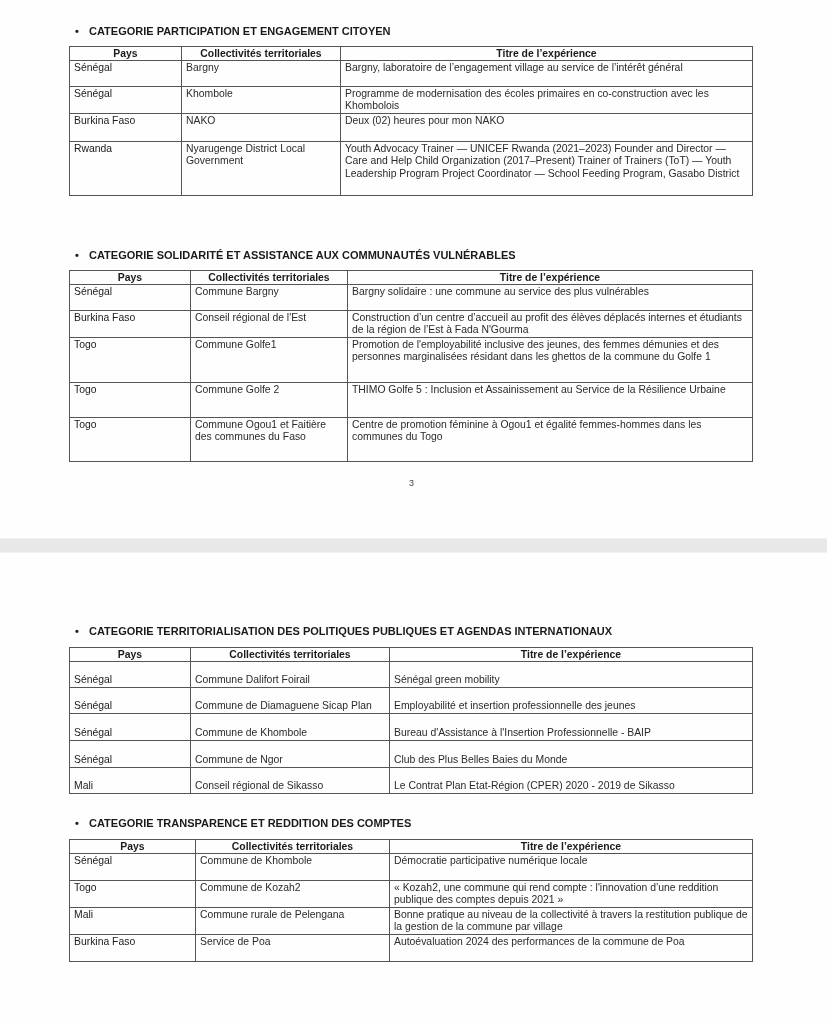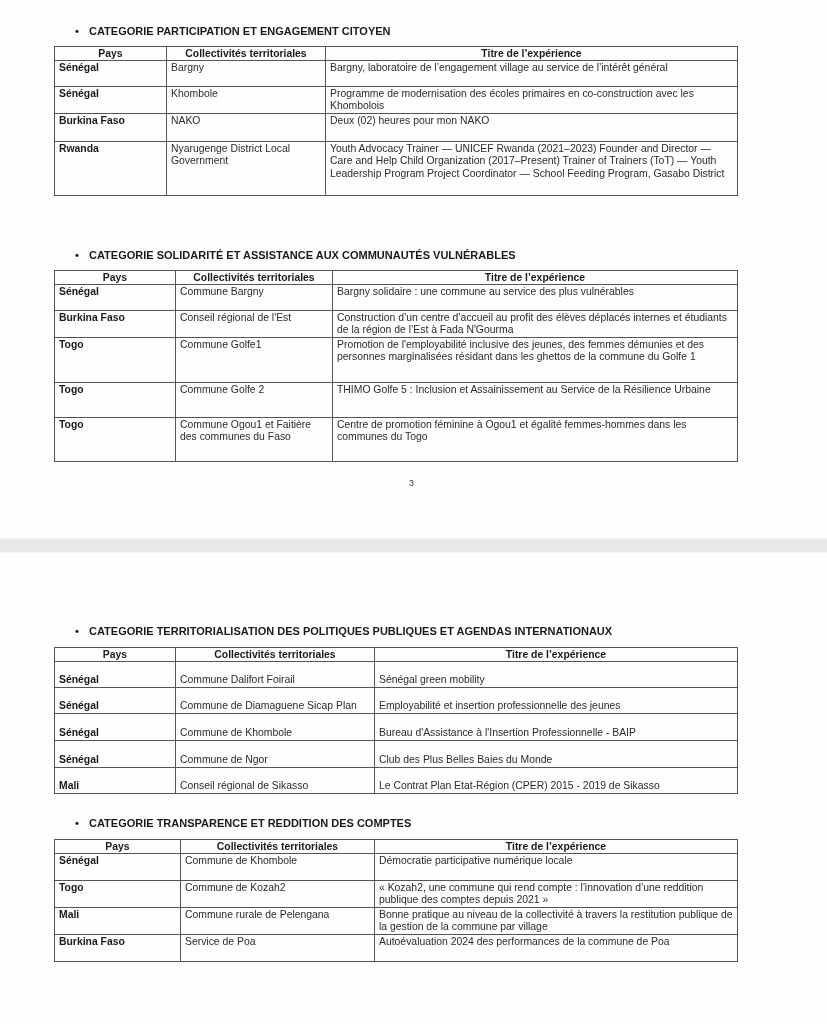--- a/index.html
+++ b/index.html
@@ -17,38 +17,38 @@
       background: #e8e8e8; border-top: 1px solid #f2f2f2; border-bottom: 1px solid #f2f2f2;
       box-sizing: border-box;
     }
     .heading {
       position: absolute; left: 89px;
       font-size: 11px; font-weight: bold; letter-spacing: 0;
       color: #1a1a1a; white-space: nowrap;
     }
     .heading .bullet { position: absolute; left: -14px; top: 0; font-size: 11px; }
     table.exp {
-      position: absolute; left: 54px;
+      position: absolute; left: 69px;
       border-collapse: collapse;
       font-size: 10.4px; line-height: 12.4px;
       table-layout: fixed;
       padding-left: 35px;
     }
     table.exp td, table.exp th {
       border: 1px solid #555;
       padding: 0 4px;
       vertical-align: top;
       text-align: left;
       overflow: hidden;
     }
     table.exp th {
       font-weight: bold; text-align: center; height: 13px; line-height: 13px;
       color: #1a1a1a;
     }
-    table.exp td.pays { font-weight: bold; color: #1a1a1a; }
+    table.exp td.pays { font-weight: normal; color: #1a1a1a; }
     table.exp td { color: #2a2a2a; padding-top: 1px; }
     table.bottom-align td { vertical-align: bottom; padding-bottom: 1px; padding-top: 0; }
     .page-number {
       position: absolute; left: 409px; top: 478px; font-size: 9px; color: #444;
     }
   </style>
 </head>
 <body>
 
 <div class="page page-top">
@@ -184,21 +184,21 @@
         <td>Bureau d'Assistance à l'Insertion Professionnelle - BAIP</td>
       </tr>
       <tr style="height:27px">
         <td class="pays">Sénégal</td>
         <td>Commune de Ngor</td>
         <td>Club des Plus Belles Baies du Monde</td>
       </tr>
       <tr style="height:26px">
         <td class="pays">Mali</td>
         <td>Conseil régional de Sikasso</td>
-        <td>Le Contrat Plan Etat-Région (CPER) 2015 - 2019 de Sikasso</td>
+        <td>Le Contrat Plan Etat-Région (CPER) 2020 - 2019 de Sikasso</td>
       </tr>
     </tbody>
   </table>
 
   <div class="heading" style="top:264px;">
     <span class="bullet">•</span>
     <span>CATEGORIE TRANSPARENCE ET REDDITION DES COMPTES</span>
   </div>
 
   <table class="exp" style="top:286px; width:683px;">

